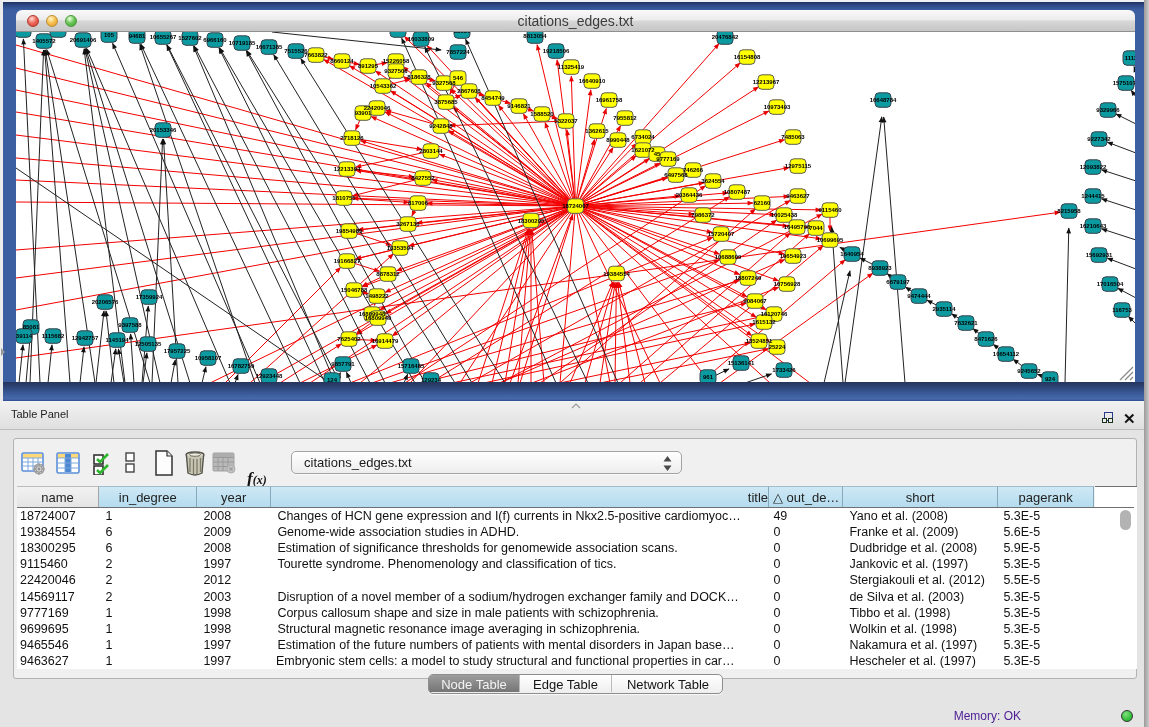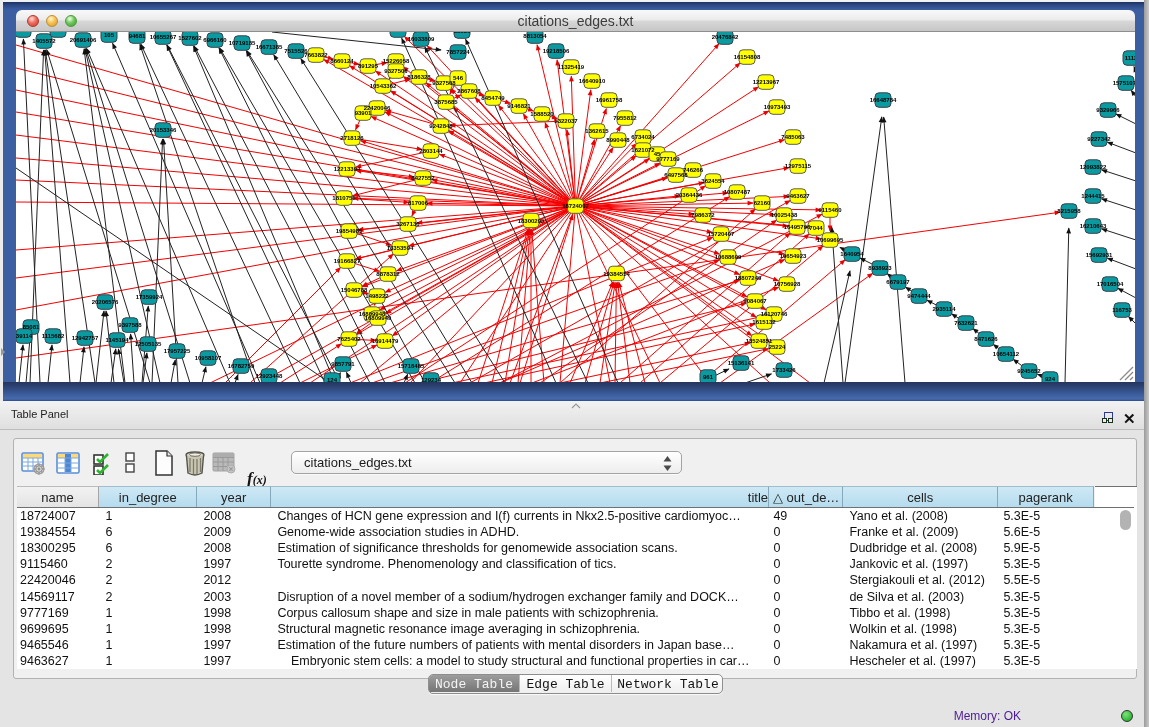--- a/index.html
+++ b/index.html
@@ -56,21 +56,21 @@
 .hc.gray { background:linear-gradient(#f2f2f2,#e4e4e4); border-right:1px solid #a5a5a5; border-top:1px solid #bbb; }
 #tbody { position:absolute; left:3px; top:68px; width:1117px; height:162px; background:#fff; border-top:1px solid #707070; }
 .row { position:absolute; left:0; width:1078px; height:16px; font-size:12.5px; color:#111; white-space:nowrap; }
 .c { position:absolute; top:1px; overflow:hidden; }
 #scrollbar { position:absolute; left:1106px; top:71px; width:11px; height:20px; background:#b3b3b3; border-radius:6px; }
 #tblarea-right { position:absolute; left:1081px; top:47px; width:42px; height:183px; background:#fff; border-top:1px solid #707070;}
 
 
 #tabs { position:absolute; left:428px; top:273px; width:295px; height:20px; border:1px solid #8d8d8d;
   border-radius:5px; background:linear-gradient(#ffffff,#eeeeee); overflow:hidden; box-shadow:0 1px 1px rgba(255,255,255,.8);}
-.tab { position:absolute; top:0; height:17px; font-size:13px; color:#141414; text-align:center; line-height:19px;font-family:Liberation Mono, monospace; }
+.tab { position:absolute; top:0; height:17px; font-size:13px; color:#141414; text-align:center; line-height:19px; }
 #tab1 { left:0; width:90px; background:linear-gradient(#9d9d9d,#757575); color:#f4f4f4; }
 #tab2 { left:90px; width:92px; border-left:1px solid #bbb; }
 #tab3 { left:182px; width:113px; border-left:1px solid #bbb; }
 
 #memory { position:absolute; left:0px; top:308px; width:1021px; text-align:right; font-size:12px; color:#4c1d95; }
 #memdot { position:absolute; left:1121px; top:309px; width:12px; height:12px; border-radius:50%;
   background:radial-gradient(circle at 38% 32%, #7fe07f, #35c03a 60%, #22a52a); border:1px solid #333; }
 #tp-rightstrip { position:absolute; left:1144px; top:0px; width:5px; height:326px; background:linear-gradient(90deg,#9a9a9a,#c9c9c9); }
 
 </style>
@@ -710,21 +710,21 @@
           </svg>
         </div>
       </div>
       <div id="tblarea-right"></div>
       <div id="thead">
         <div class="hc gray" style="left:0.0px;width:82.0px;">name</div>
         <div class="hc" style="left:82.0px;width:98.4px;">in_degree</div>
         <div class="hc" style="left:180.4px;width:73.6px;">year</div>
         <div class="hc" style="left:254.0px;width:498.0px;text-align:right;">title</div>
         <div class="hc" style="left:752.0px;width:74.0px;text-align:left;padding-left:4px;">△ out_de…</div>
-        <div class="hc" style="left:826.0px;width:155.4px;">cells</div>
+        <div class="hc" style="left:826.0px;width:155.4px;">short</div>
         <div class="hc" style="left:981.4px;width:95.6px;">pagerank</div>
       </div>
       <div id="tbody">
         <div class="row" style="top:0.0px">
           <span class="c" style="left:3.0px;width:80px">18724007</span>
           <span class="c" style="left:88.4px;width:95px">1</span>
           <span class="c" style="left:186.4px;width:70px">2008</span>
           <span class="c" style="left:260.4px;width:494px">Changes of HCN gene expression and I(f) currents in Nkx2.5‑positive cardiomyoc…</span>
           <span class="c" style="left:756.4px;width:72px">49</span>
           <span class="c" style="left:832.4px;width:152px">Yano et al. (2008)</span>
@@ -798,21 +798,21 @@
           <span class="c" style="left:186.4px;width:70px">1997</span>
           <span class="c" style="left:260.4px;width:494px">Estimation of the future numbers of patients with mental disorders in Japan base…</span>
           <span class="c" style="left:756.4px;width:72px">0</span>
           <span class="c" style="left:832.4px;width:152px">Nakamura et al. (1997)</span>
           <span class="c" style="left:986.4px;width:90px">5.3E‑5</span>
         </div>
         <div class="row" style="top:144.9px">
           <span class="c" style="left:3.0px;width:80px">9463627</span>
           <span class="c" style="left:88.4px;width:95px">1</span>
           <span class="c" style="left:186.4px;width:70px">1997</span>
-          <span class="c" style="left:274px;width:494px">Embryonic stem cells: a model to study structural and functional properties in car…</span>
+          <span class="c" style="left:259px;width:494px">Embryonic stem cells: a model to study structural and functional properties in car…</span>
           <span class="c" style="left:756.4px;width:72px">0</span>
           <span class="c" style="left:832.4px;width:152px">Hescheler et al. (1997)</span>
           <span class="c" style="left:986.4px;width:90px">5.3E‑5</span>
         </div>
       </div>
       <div id="scrollbar"></div>
     </div>
     <div id="tabs">
       <div class="tab" id="tab1">Node Table</div>
       <div class="tab" id="tab2">Edge Table</div>

